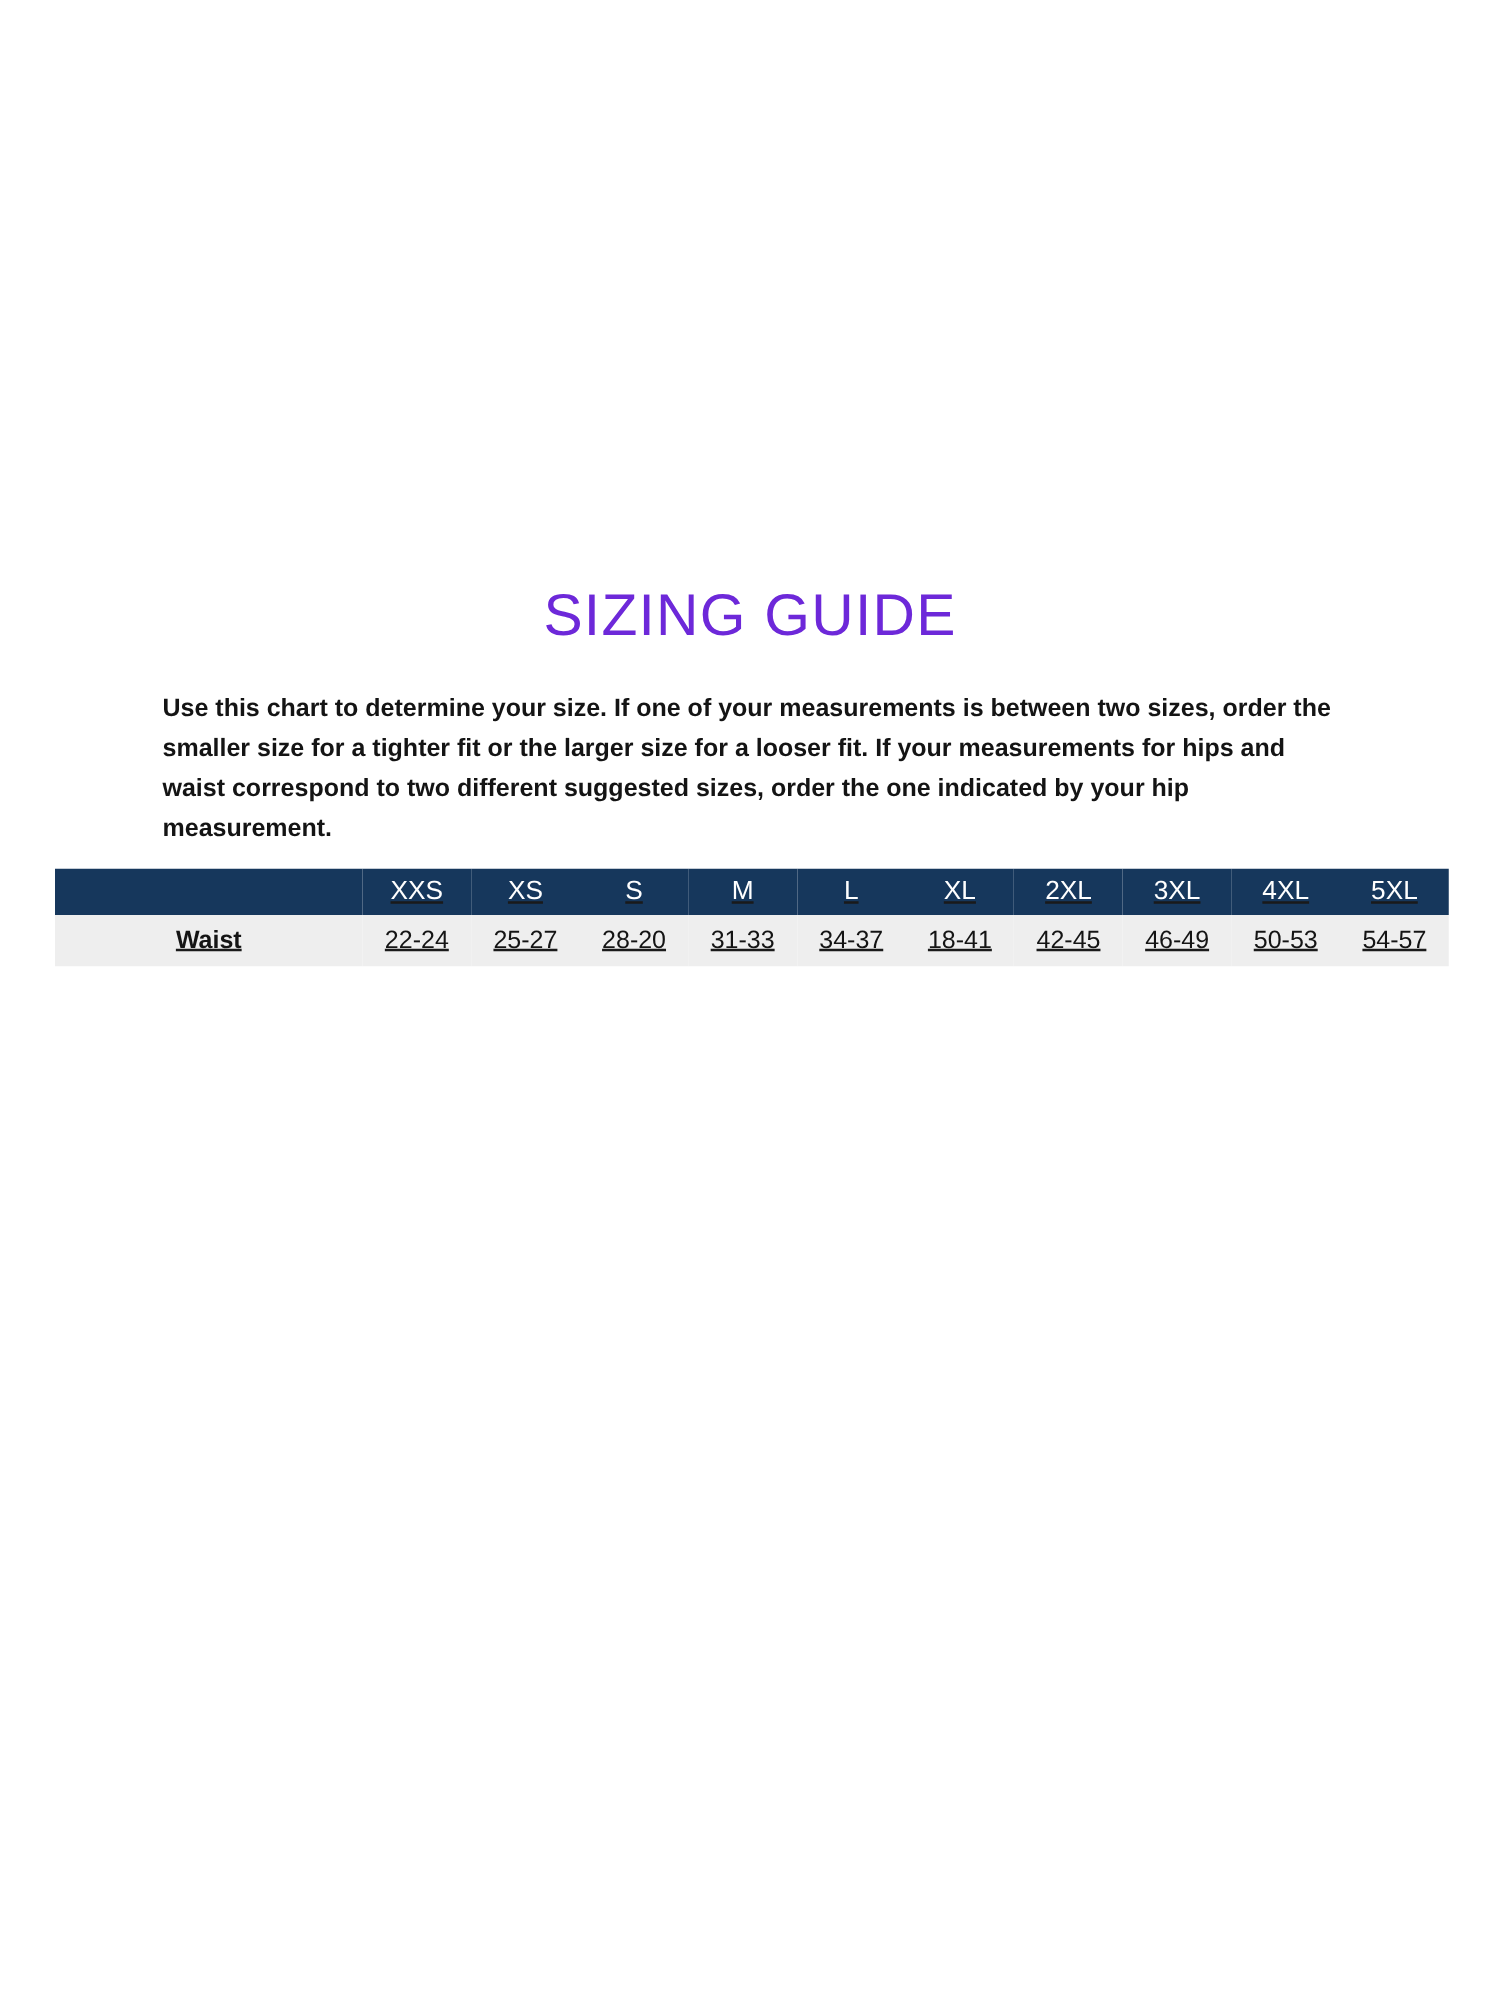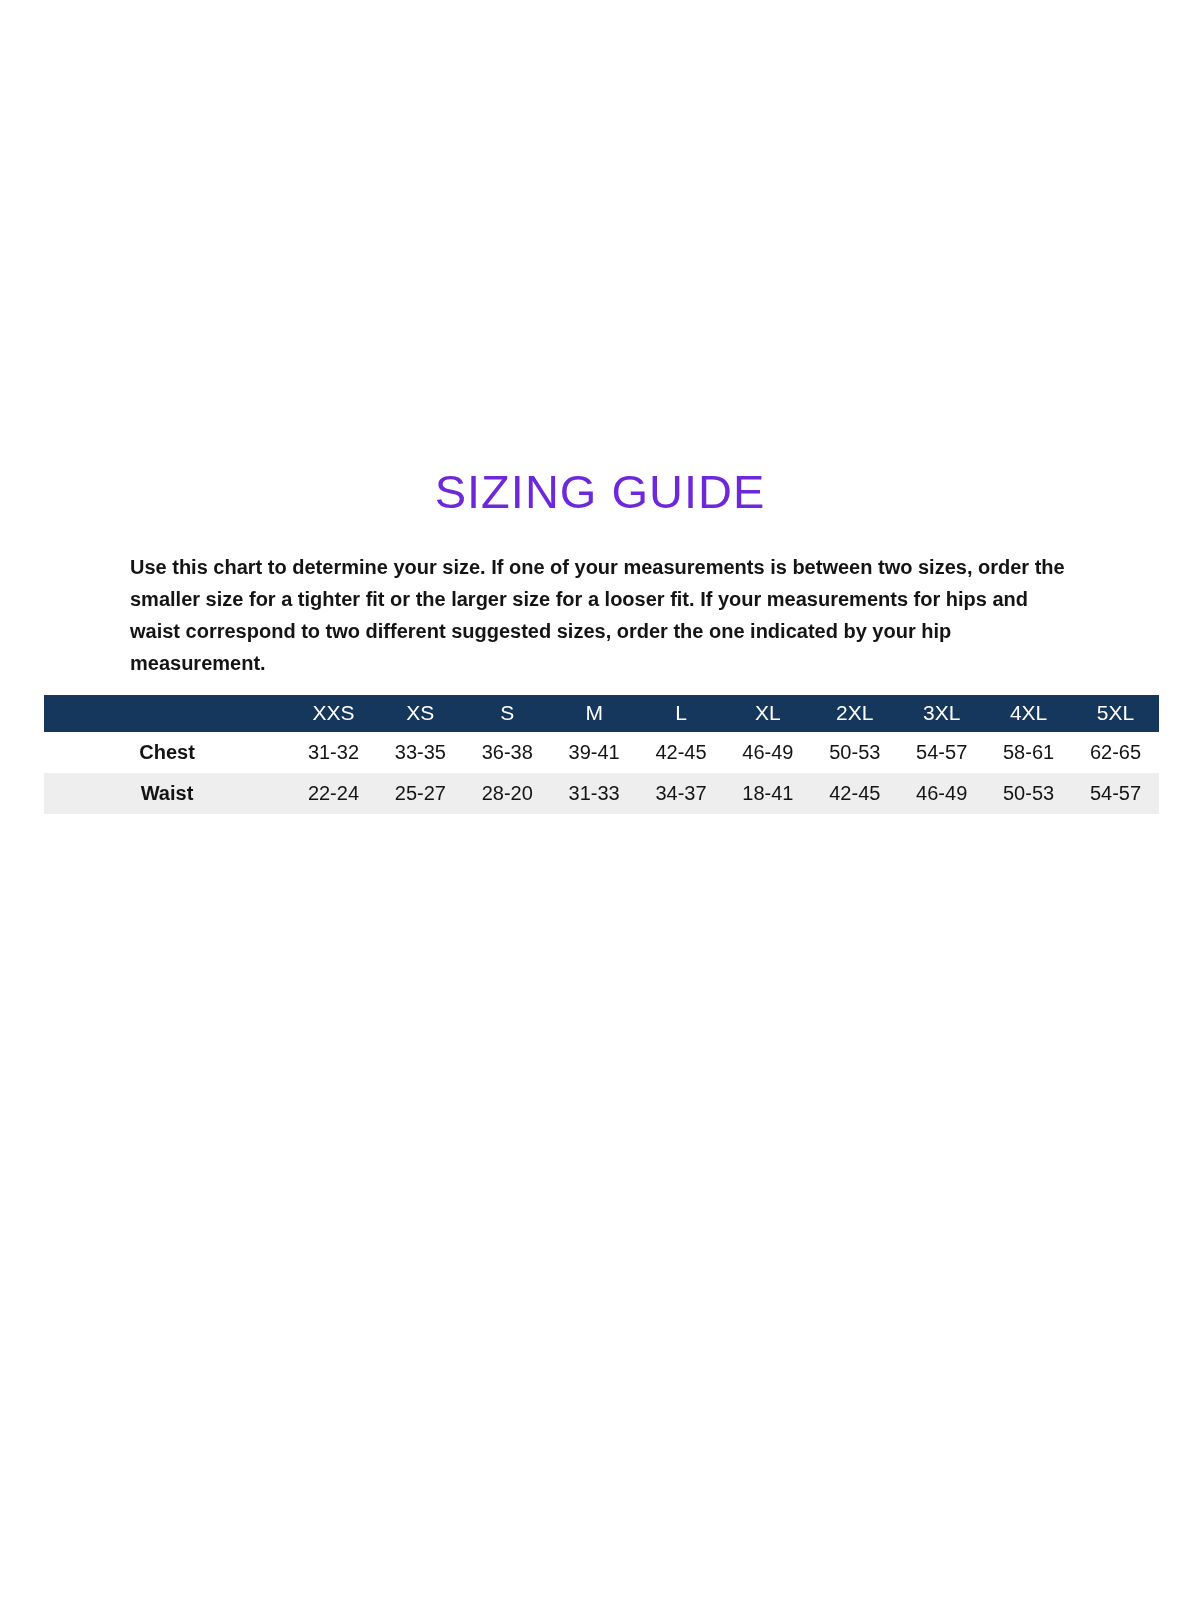--- a/index.html
+++ b/index.html
@@ -51,20 +51,21 @@
     font-weight: 700;
     color: #141414;
     line-height: 1.2;
   }
 
   table.size-chart {
     margin: 10px 0 0 44px;
     width: 1115px;
     border-collapse: collapse;
     table-layout: fixed;
+    text-decoration: underline;
   }
   table.size-chart col.label-col { width: 246px; }
   table.size-chart col.size-col  { width: 86.9px; }
 
   table.size-chart thead tr {
     height: 37px;
     background: var(--header-bg);
   }
   table.size-chart thead th {
     color: var(--header-text);
@@ -129,33 +130,20 @@
           <th>M</th>
           <th>L</th>
           <th>XL</th>
           <th>2XL</th>
           <th>3XL</th>
           <th>4XL</th>
           <th>5XL</th>
         </tr>
       </thead>
       <tbody>
-        <tr>
-          <th class="row-label">Chest</th>
-          <td>31-32</td>
-          <td>33-35</td>
-          <td>36-38</td>
-          <td>39-41</td>
-          <td>42-45</td>
-          <td>46-49</td>
-          <td>50-53</td>
-          <td>54-57</td>
-          <td>58-61</td>
-          <td>62-65</td>
-        </tr>
         <tr class="alt">
           <th class="row-label">Waist</th>
           <td>22-24</td>
           <td>25-27</td>
           <td>28-20</td>
           <td>31-33</td>
           <td>34-37</td>
           <td>18-41</td>
           <td>42-45</td>
           <td>46-49</td>

